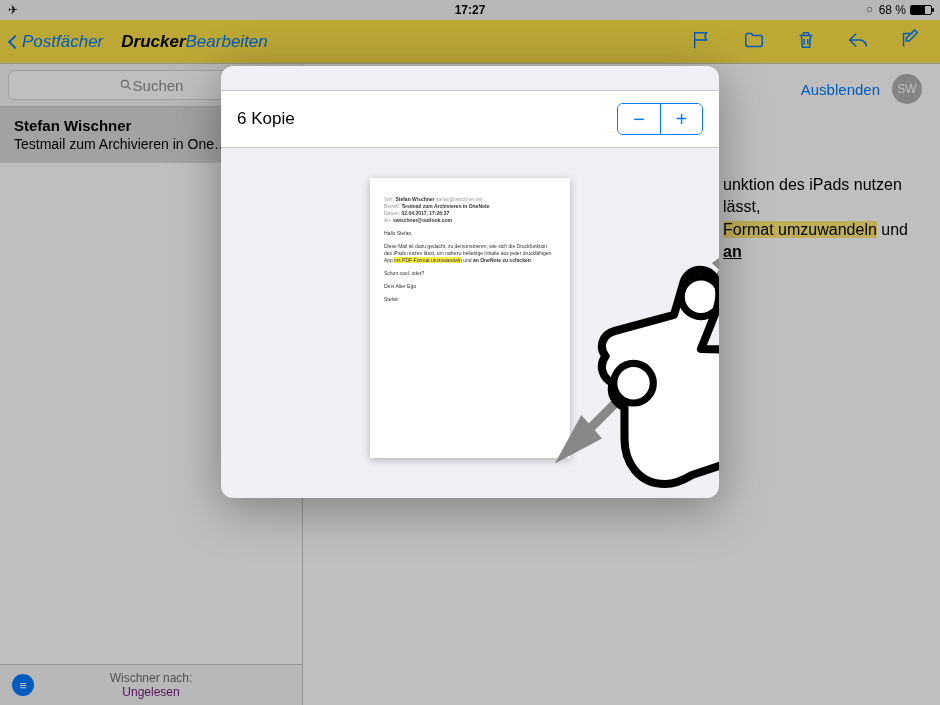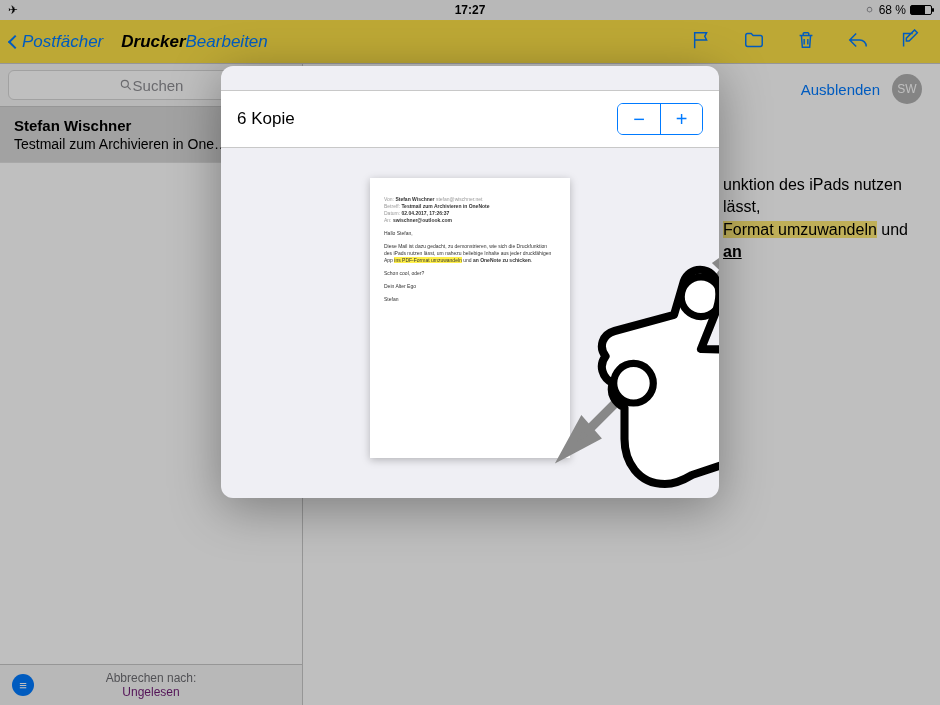--- a/index.html
+++ b/index.html
@@ -138,21 +138,21 @@
         <span>Suchen</span>
       </div>
     </div>
     <div class="msg">
       <div class="sender">Stefan Wischner</div>
       <div class="subject">Testmail zum Archivieren in One…</div>
     </div>
     <div class="filterbar">
       <div class="dot">≡</div>
       <div class="txt">
-        <span>Abbrechen nach:</span><br>
+        <span>Wischner nach:</span><br>
         <span class="blue">Ungelesen</span>
       </div>
       <div style="width:22px"></div>
     </div>
   </div>
 
   <div class="content">
     <div class="content-header">
       <span class="hide">Ausblenden</span>
       <span class="avatar">SW</span>

